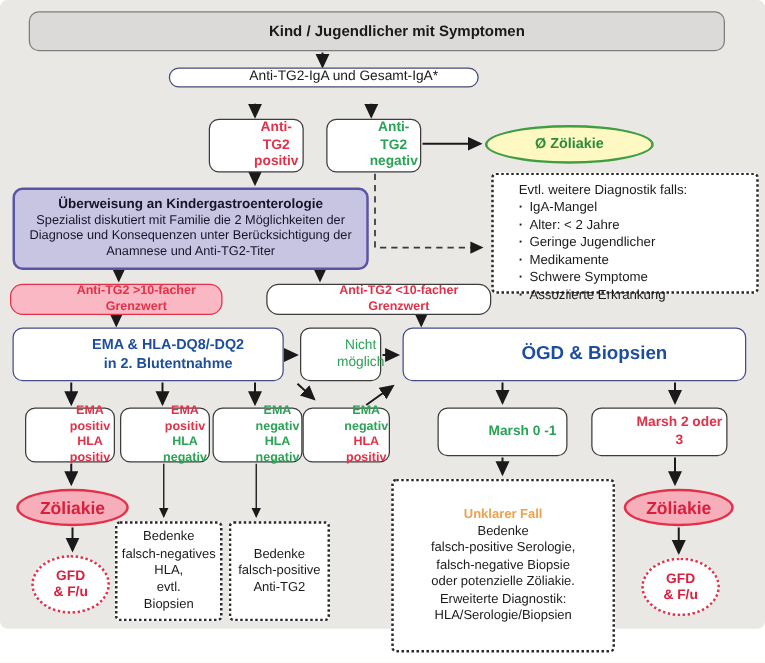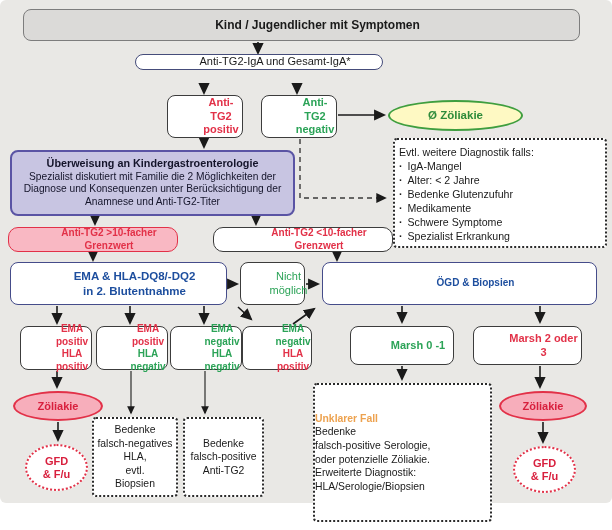--- a/index.html
+++ b/index.html
@@ -16,39 +16,39 @@
   .orange{color:#eda24f;font-weight:bold;}
   .title-box{left:23px;top:9px;width:557px;height:32px;background:#dbdad8;border:1.5px solid #7d7d7d;font-weight:bold;font-size:12px;color:#1a1a1a;}
   .serology-box{left:135px;top:54px;width:248px;height:16px;border-color:#454c7a;font-size:11px;color:#1a1a1a;}
   .tg2-pos{left:167px;top:95px;width:76px;height:43px;font-size:11px;font-weight:bold;}
   .tg2-neg{left:261px;top:95px;width:76px;height:43px;font-size:11px;font-weight:bold;}
   .nocoeliac{left:388px;top:100px;width:135px;height:31px;background:#fef9c3;border:2px solid #3f9e3f;font-size:11.5px;}
   .referral{left:10px;top:150px;width:285px;height:66px;background:#c8c5e2;border:2px solid #5a54a4;border-radius:8px;font-size:10.2px;color:#14142a;padding:2px 3px;text-align:center;}
   .referral .t{font-weight:bold;font-size:10.8px;}
   .gt10{left:8px;top:227px;width:170px;height:25px;background:#f9b8c3;border:1.5px solid #e23148;border-radius:10px;font-size:10px;font-weight:bold;}
   .lt10{left:213px;top:227px;width:180px;height:25px;border-radius:10px;font-size:10px;font-weight:bold;}
-  .diagbox{left:393px;top:138px;width:214px;height:110px;font-size:10.6px;color:#1a1a1a;padding:6px 8px 4px 4px;}
+  .diagbox{left:393px;top:138px;width:214px;height:97px;font-size:10.6px;color:#1a1a1a;padding:6px 8px 4px 20px;}
   .diagbox .hd{margin-bottom:2px;}
   .diagbox .li{display:flex;gap:5px;line-height:1.32;align-items:flex-end;}
   .diagbox .li::before{content:"·";font-weight:bold;}
   .emahla{left:10px;top:262px;width:217px;height:43px;border-color:#454c8a;font-size:11.5px;}
   .nicht{left:240px;top:262px;width:65px;height:43px;font-size:11px;}
-  .oegd{left:322px;top:262px;width:275px;height:43px;border-color:#454c8a;font-size:10px;}
+  .oegd{left:322px;top:262px;width:275px;height:43px;border-color:#454c8a;font-size:15px;}
   .res{top:326px;width:72px;height:44px;font-size:10px;font-weight:bold;}
   .r1{left:20px;} .r2{left:96px;} .r3{left:170px;} .r4{left:242px;width:70px;}
   .marsh{top:326px;height:39px;font-size:11px;font-weight:bold;}
   .m01{left:350px;width:104px;} .m23{left:473px;width:109px;}
-  .coeliac{width:90px;height:30px;background:#f7aebb;border:2px solid #e23148;font-size:11px;font-weight:bold;color:#d81f3d;text-align:right;}
+  .coeliac{width:90px;height:30px;background:#f7aebb;border:2px solid #e23148;font-size:14px;font-weight:bold;color:#d81f3d;text-align:right;}
   .coeliac.left{left:13px;top:391px;} .coeliac.right{left:499px;top:391px;width:88px;}
   .gfd{width:63px;height:47px;background:#fff;border:2px dotted #e23148;font-size:11px;font-weight:bold;color:#d81f3d;}
   .gfd.left{left:25px;top:444px;} .gfd.right{left:513px;top:446px;}
   .consider{font-size:10.4px;color:#1a1a1a;display:flex;flex-direction:column;align-items:center;justify-content:center;text-align:center;line-height:1.3;}
   .chla{left:92px;top:417px;width:86px;height:80px;}
   .ctg2{left:183px;top:417px;width:81px;height:80px;}
-  .unclear{left:313px;top:383px;width:179px;height:139px;font-size:10.4px;color:#1a1a1a;display:flex;flex-direction:column;align-items:flex-start;justify-content:center;text-align:center;line-height:1.3;}
+  .unclear{left:313px;top:383px;width:179px;height:139px;font-size:10.4px;color:#1a1a1a;display:flex;flex-direction:column;align-items:center;justify-content:center;text-align:center;line-height:1.3;}
   .footnote{position:absolute;right:14px;top:506px;font-size:11px;color:#2b2b2b;}
 </style>
 </head>
 <body>
 
 <div class="canvas">
   <div class="bg"></div>
 
   <svg class="arrows" viewBox="0 0 612 530">
     <defs>
@@ -117,30 +117,30 @@
 
   <div class="dottedbox diagbox">
     <div class="hd">Evtl. weitere Diagnostik falls:</div>
     <div class="li">
         <span>IgA-Mangel</span>
       </div>
     <div class="li">
         <span>Alter: &lt; 2 Jahre</span>
       </div>
     <div class="li">
-        <span>Bedenke Glutenzufuhr</span>
+        <span>Geringe Jugendlicher</span>
       </div>
     <div class="li">
         <span>Medikamente</span>
       </div>
     <div class="li">
         <span>Schwere Symptome</span>
       </div>
     <div class="li">
-        <span>Spezialist Erkrankung</span>
+        <span>Assoziierte Erkrankung</span>
       </div>
   </div>
 
   <div class="box emahla">
     <span class="blue">EMA &amp; HLA-DQ8/-DQ2</span>
     <span class="blue">in 2. Blutentnahme</span>
   </div>
 
   <div class="box nicht">
     <span class="green">Nicht</span>
@@ -193,20 +193,21 @@
   <div class="dottedbox consider ctg2">
     <div>Bedenke</div>
     <div>falsch-positive</div>
     <div>Anti-TG2</div>
   </div>
 
   <div class="dottedbox unclear">
     <div class="orange">Unklarer Fall</div>
     <div>Bedenke</div>
     <div>falsch-positive Serologie,</div>
+    <div>falsch-negative Biopsie</div>
     <div>oder potenzielle Zöliakie.</div>
     <div>Erweiterte Diagnostik:</div>
     <div>HLA/Serologie/Biopsien</div>
   </div>
 
   <div class="ellipse coeliac right">Zöliakie</div>
 
   <div class="ellipse gfd right">
     <span>GFD</span>
     <span>&amp; F/u</span>

